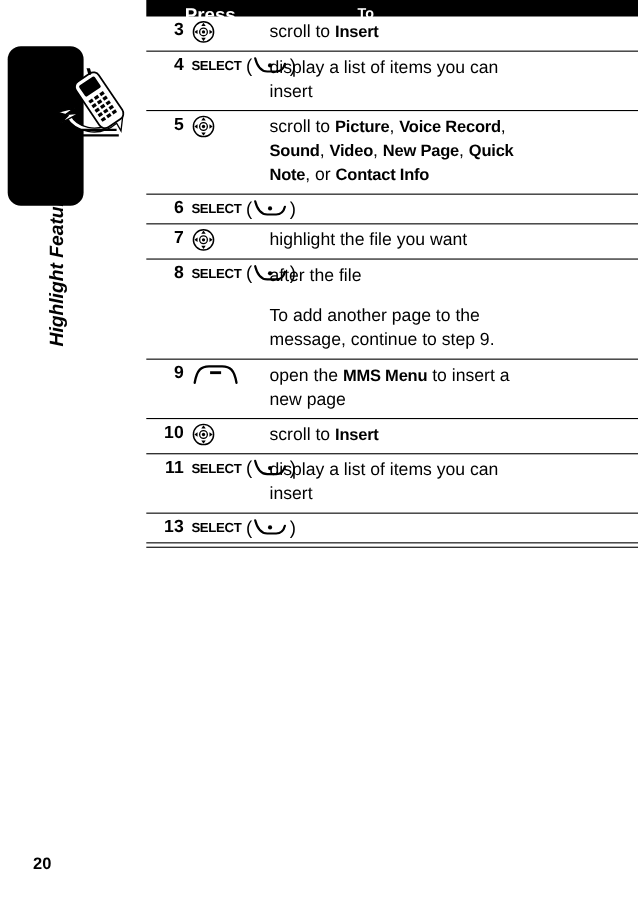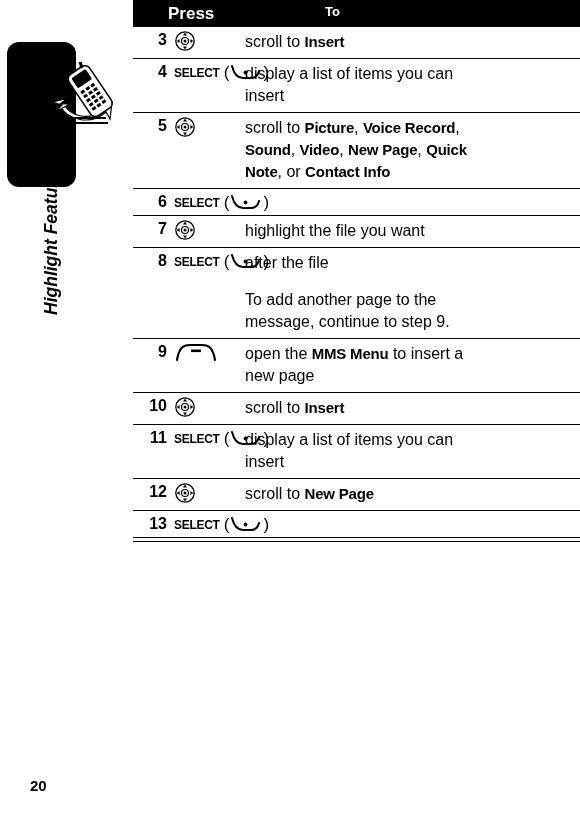--- a/index.html
+++ b/index.html
@@ -42,21 +42,21 @@
     position:absolute;left:30px;top:777px;
     font-size:15px;font-weight:bold;
   }
 
   
   #proc-table{
     position:absolute;left:133px;top:0;width:447px;
   }
   .thead{
     background:#000;color:#fff;
-    height:27px;
+    height:15px;
     position:relative;
   }
   .thead .h-press{
     position:absolute;left:35px;top:4px;
     font-size:17px;font-weight:bold;
   }
   .thead .h-to{
     position:absolute;left:192px;top:4px;
     font-size:13px;font-weight:bold;
   }
@@ -286,36 +286,20 @@
         <span class="cell-press"><span class="softlabel">SELECT</span> <span class="paren">(</span><span class="icon-inline">
   <svg width="34" height="18" viewBox="0 0 34 18">
     <path d="M3 2 C 5 10, 8 14, 14 14 L 22 14 C 27 14, 29 11, 30 7" fill="none" stroke="#000" stroke-width="2" stroke-linecap="round"></path>
     <circle cx="16.5" cy="8.5" r="1.9" fill="#000"></circle>
   </svg></span><span class="paren">)</span></span>
         <div class="cell-to">
           <p><span>display a list of items you can insert</span></p>
         </div>
       </div>
       <div class="trow">
-        <span class="cell-num">12</span>
-        <span class="cell-press"><span class="icon-inline">
-  <svg width="22" height="22" viewBox="0 0 22 22">
-    <circle cx="11" cy="11" r="9.2" fill="none" stroke="#000" stroke-width="1.3"></circle>
-    <circle cx="11" cy="11" r="3.5" fill="none" stroke="#000" stroke-width="1.2"></circle>
-    <circle cx="11" cy="11" r="1.5" fill="#000"></circle>
-    <path d="M11 2.6 l2 3 h-4 z" fill="#000"></path>
-    <path d="M11 19.4 l2 -3 h-4 z" fill="#000"></path>
-    <path d="M2.6 11 l3 -2 v4 z" fill="#000"></path>
-    <path d="M19.4 11 l-3 -2 v4 z" fill="#000"></path>
-  </svg></span></span>
-        <div class="cell-to">
-          <p><span>scroll to </span><span class="kw">New Page</span></p>
-        </div>
-      </div>
-      <div class="trow">
         <span class="cell-num">13</span>
         <span class="cell-press"><span class="softlabel">SELECT</span> <span class="paren">(</span><span class="icon-inline">
   <svg width="34" height="18" viewBox="0 0 34 18">
     <path d="M3 2 C 5 10, 8 14, 14 14 L 22 14 C 27 14, 29 11, 30 7" fill="none" stroke="#000" stroke-width="2" stroke-linecap="round"></path>
     <circle cx="16.5" cy="8.5" r="1.9" fill="#000"></circle>
   </svg></span><span class="paren">)</span></span>
       </div>
     </div>
 
   <div class="tbl-bottom"></div>

